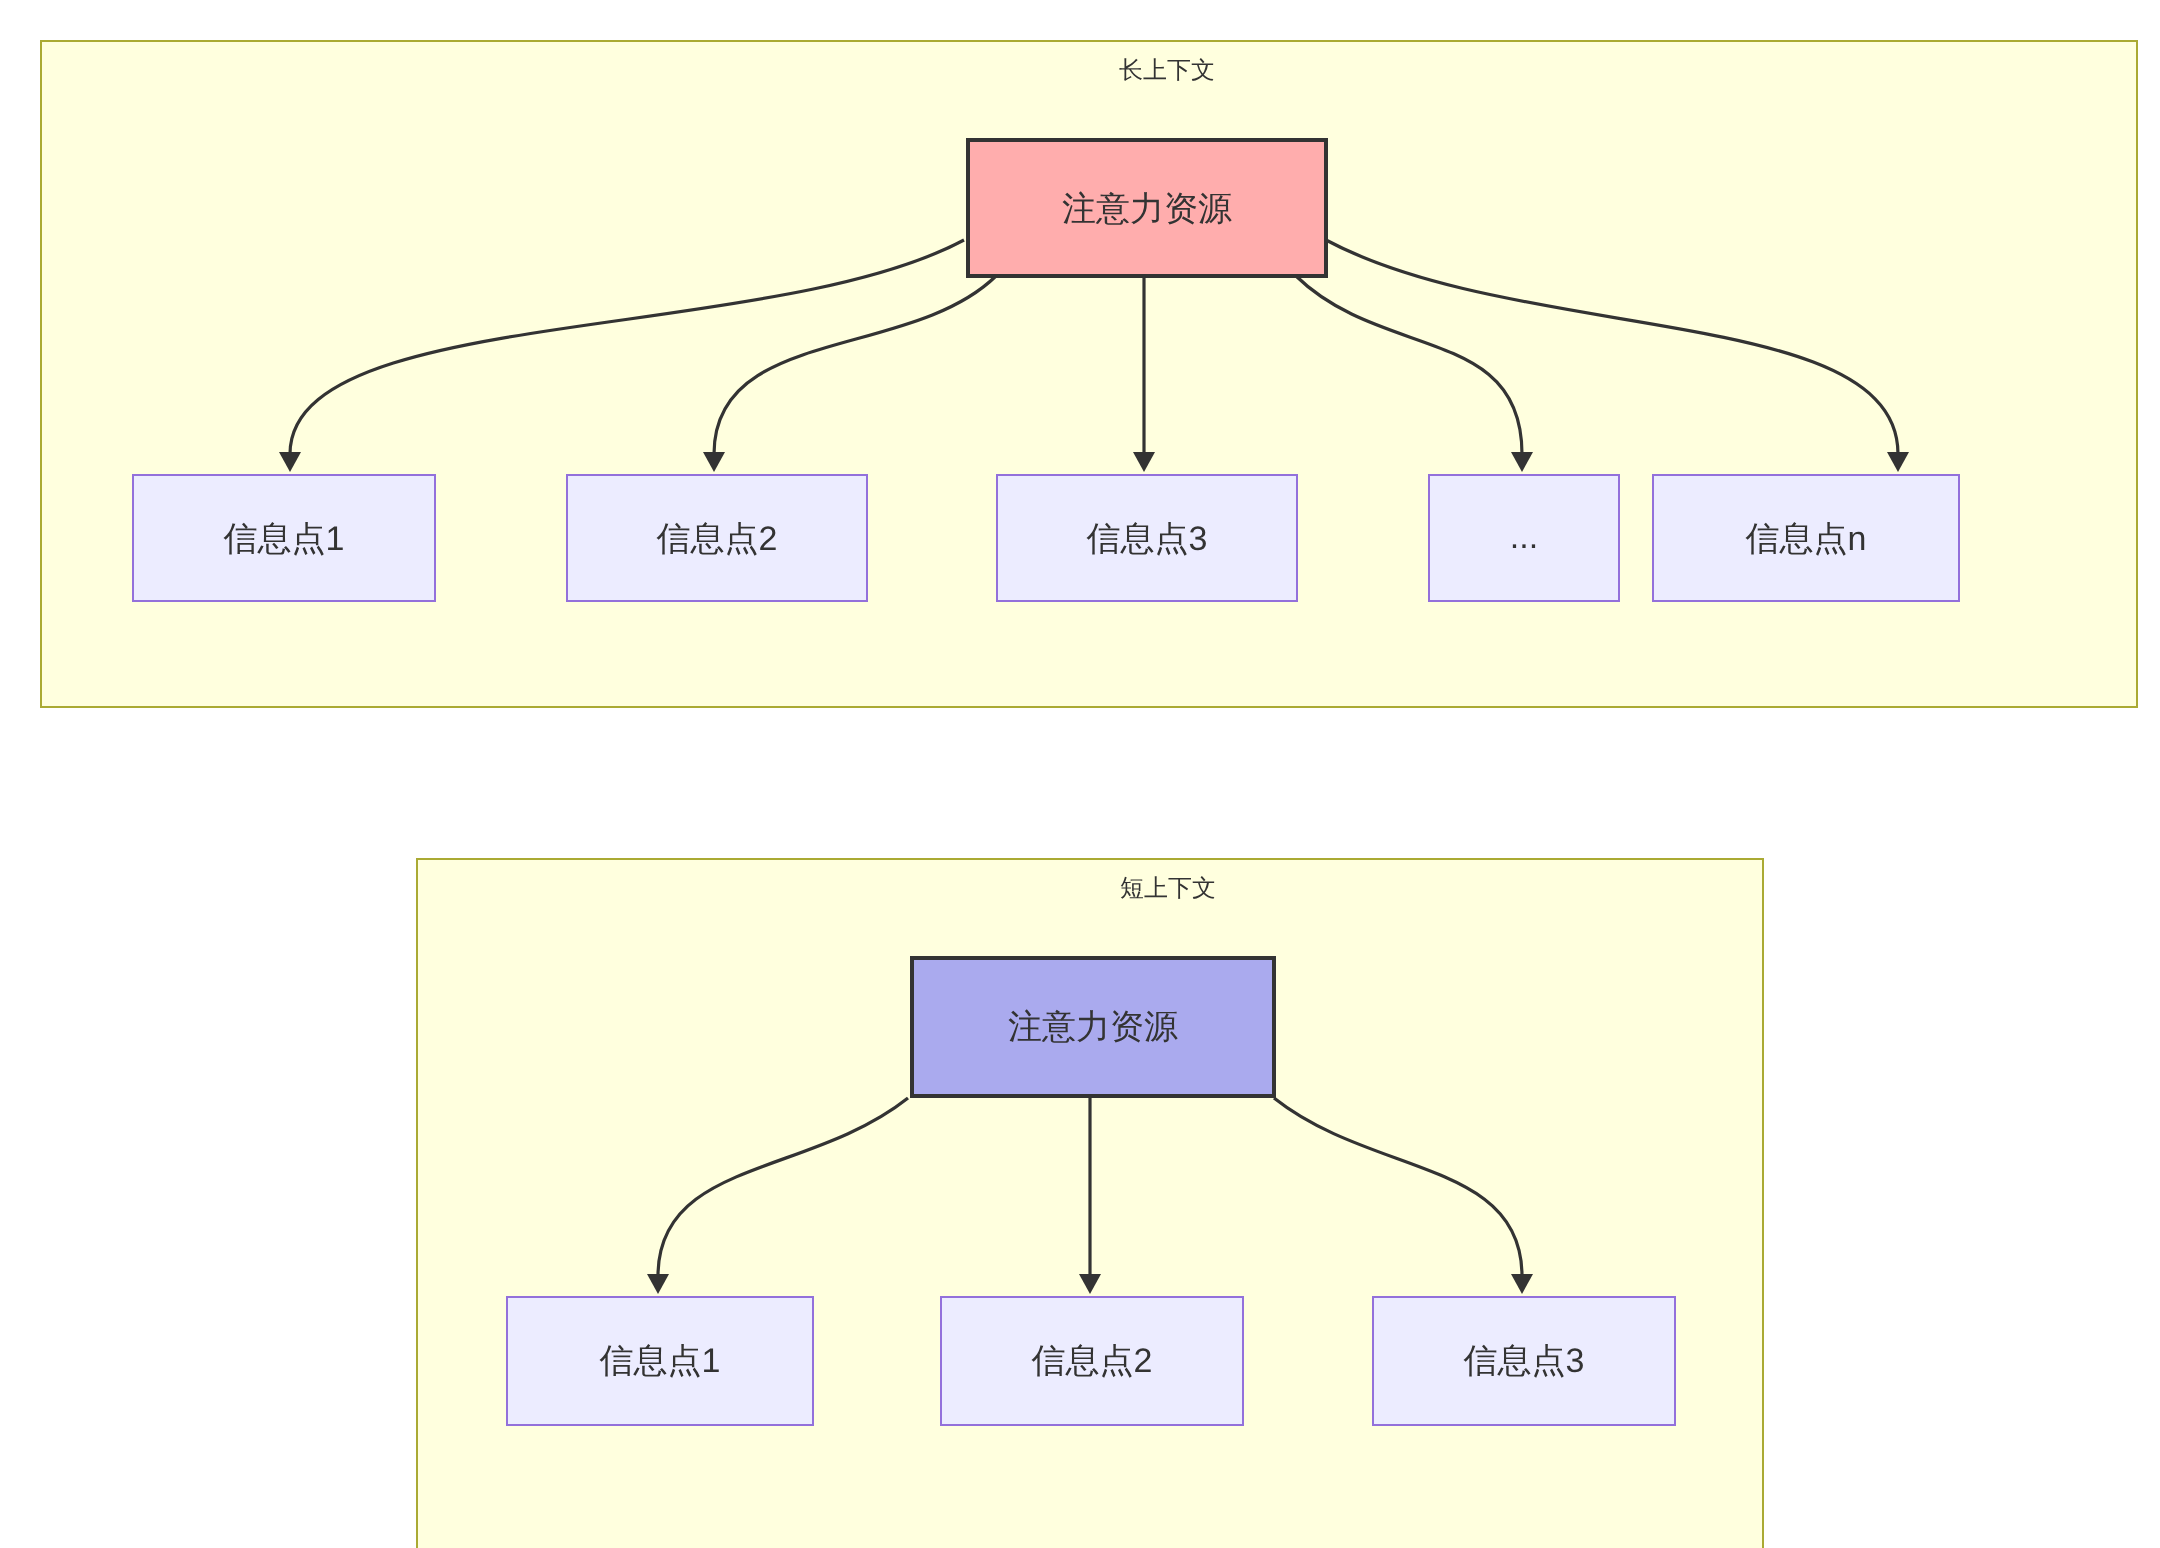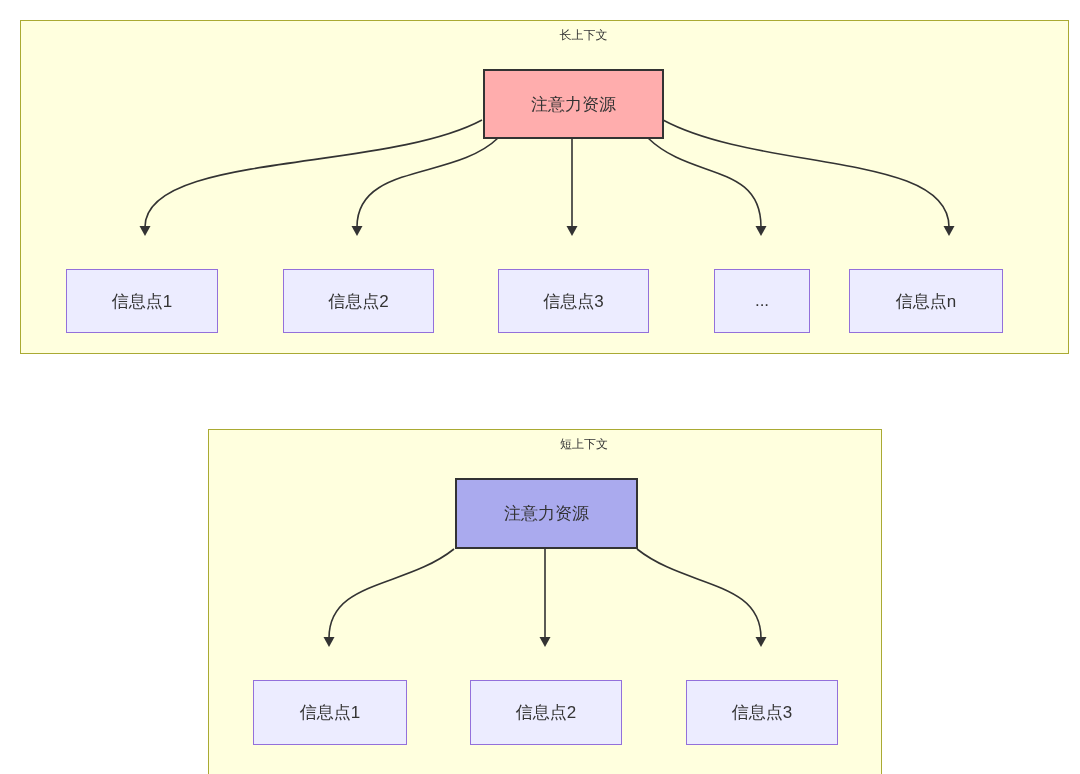--- a/index.html
+++ b/index.html
@@ -38,21 +38,20 @@
     display: flex;
     align-items: center;
     justify-content: center;
     font-size: 17px;
     color: var(--text, #333333);
     text-align: right;
   }
   .node.info {
     background: var(--node-fill, #ececff);
     border: 1px solid var(--node-border, #9370db);
-    margin-top: 32px;
   }
   .node.hub {
     border: 2px solid var(--hub-border, #333333);
   }
   .edges {
     position: absolute;
     left: 0;
     top: 0;
     pointer-events: none;
   }
@@ -60,21 +59,21 @@
     fill: none;
     stroke-width: 1.6;
   }
   
   #cluster-long { left: 20px; top: 20px; width: 1049px; height: 334px; }
   #long-hub   { left: 462px; top: 48px;  width: 181px; height: 70px; }
   #long-n0    { left: 45px;  top: 216px; width: 152px; height: 64px; }
   #long-n1    { left: 262px; top: 216px; width: 151px; height: 64px; }
   #long-n2    { left: 477px; top: 216px; width: 151px; height: 64px; }
   #long-n3    { left: 693px; top: 216px; width: 96px;  height: 64px; }
-  #long-n4    { left: 828px; top: 216px; width: 154px; height: 64px; }
+  #long-n4    { left: 805px; top: 216px; width: 154px; height: 64px; }
   
   #cluster-short { left: 208px; top: 429px; width: 674px; height: 382px; }
   #short-hub  { left: 246px; top: 48px;  width: 183px; height: 71px; }
   #short-n0   { left: 44px;  top: 218px; width: 154px; height: 65px; }
   #short-n1   { left: 261px; top: 218px; width: 152px; height: 65px; }
   #short-n2   { left: 477px; top: 218px; width: 152px; height: 65px; }
 </style>
 </head>
 <body>
 

